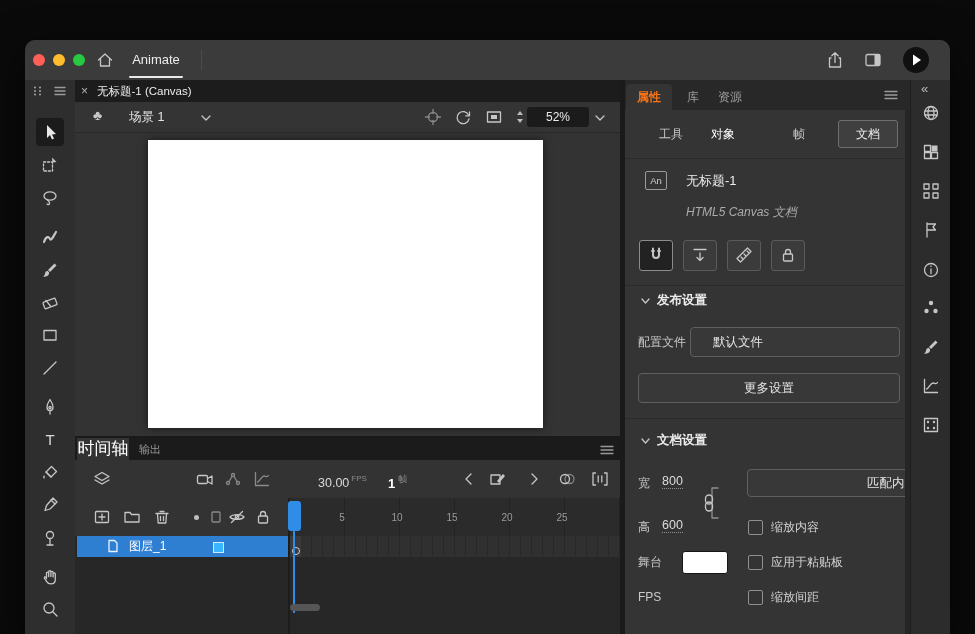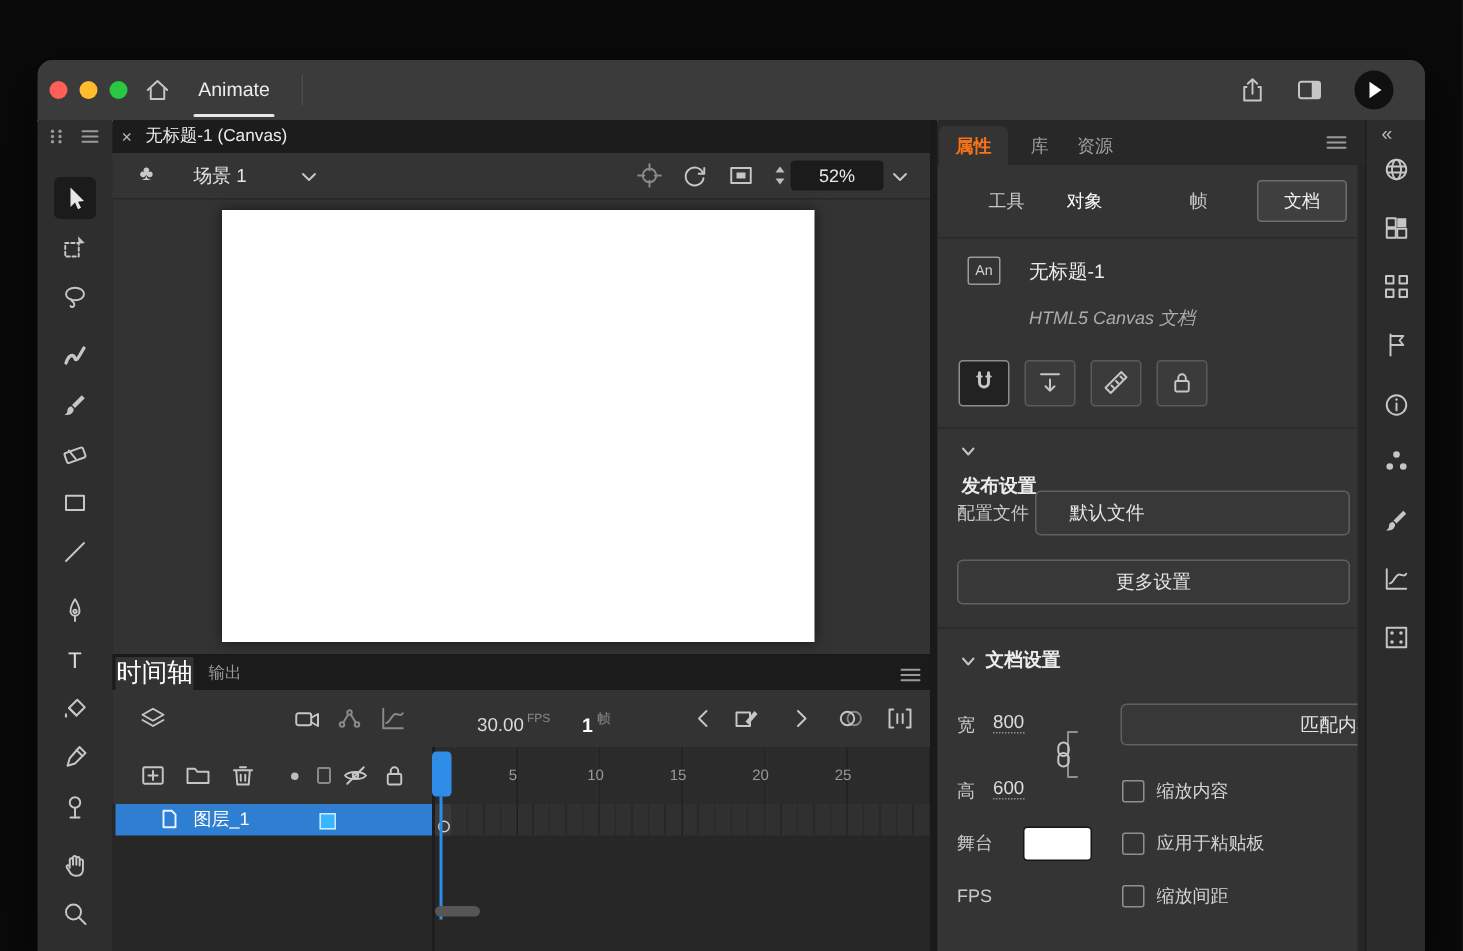--- a/index.html
+++ b/index.html
@@ -504,21 +504,21 @@
       </div>
     </div>
 
     <div class="a divider" style="left:0;top:175px;width:280px;"></div>
 
     <div class="a icon" style="left:16px;top:188px;">
       <svg width="9" height="6">
           <polyline points="1,1 4.5,5 8,1"></polyline>
         </svg>
     </div>
-    <span class="a sechead" style="left:16px;top:182px;margin-top:24px;">发布设置</span>
+    <span class="a sechead" style="left:32px;top:182px;">发布设置</span>
 
     <span class="a lbl" style="left:13px;top:217px;height:30px;line-height:30px;">配置文件</span>
     <div class="a btn" style="left:13px;top:263px;width:262px;height:30px;box-sizing:border-box;text-align:center;line-height:28px;">更多设置</div>
 
     <div class="a btn" style="left:65px;top:217px;width:210px;height:30px;box-sizing:border-box;">
       <span style="display:block;padding-left:22px;line-height:28px;">默认文件</span>
     </div>
 
     <div class="a divider" style="left:0;top:308px;width:280px;"></div>
 

